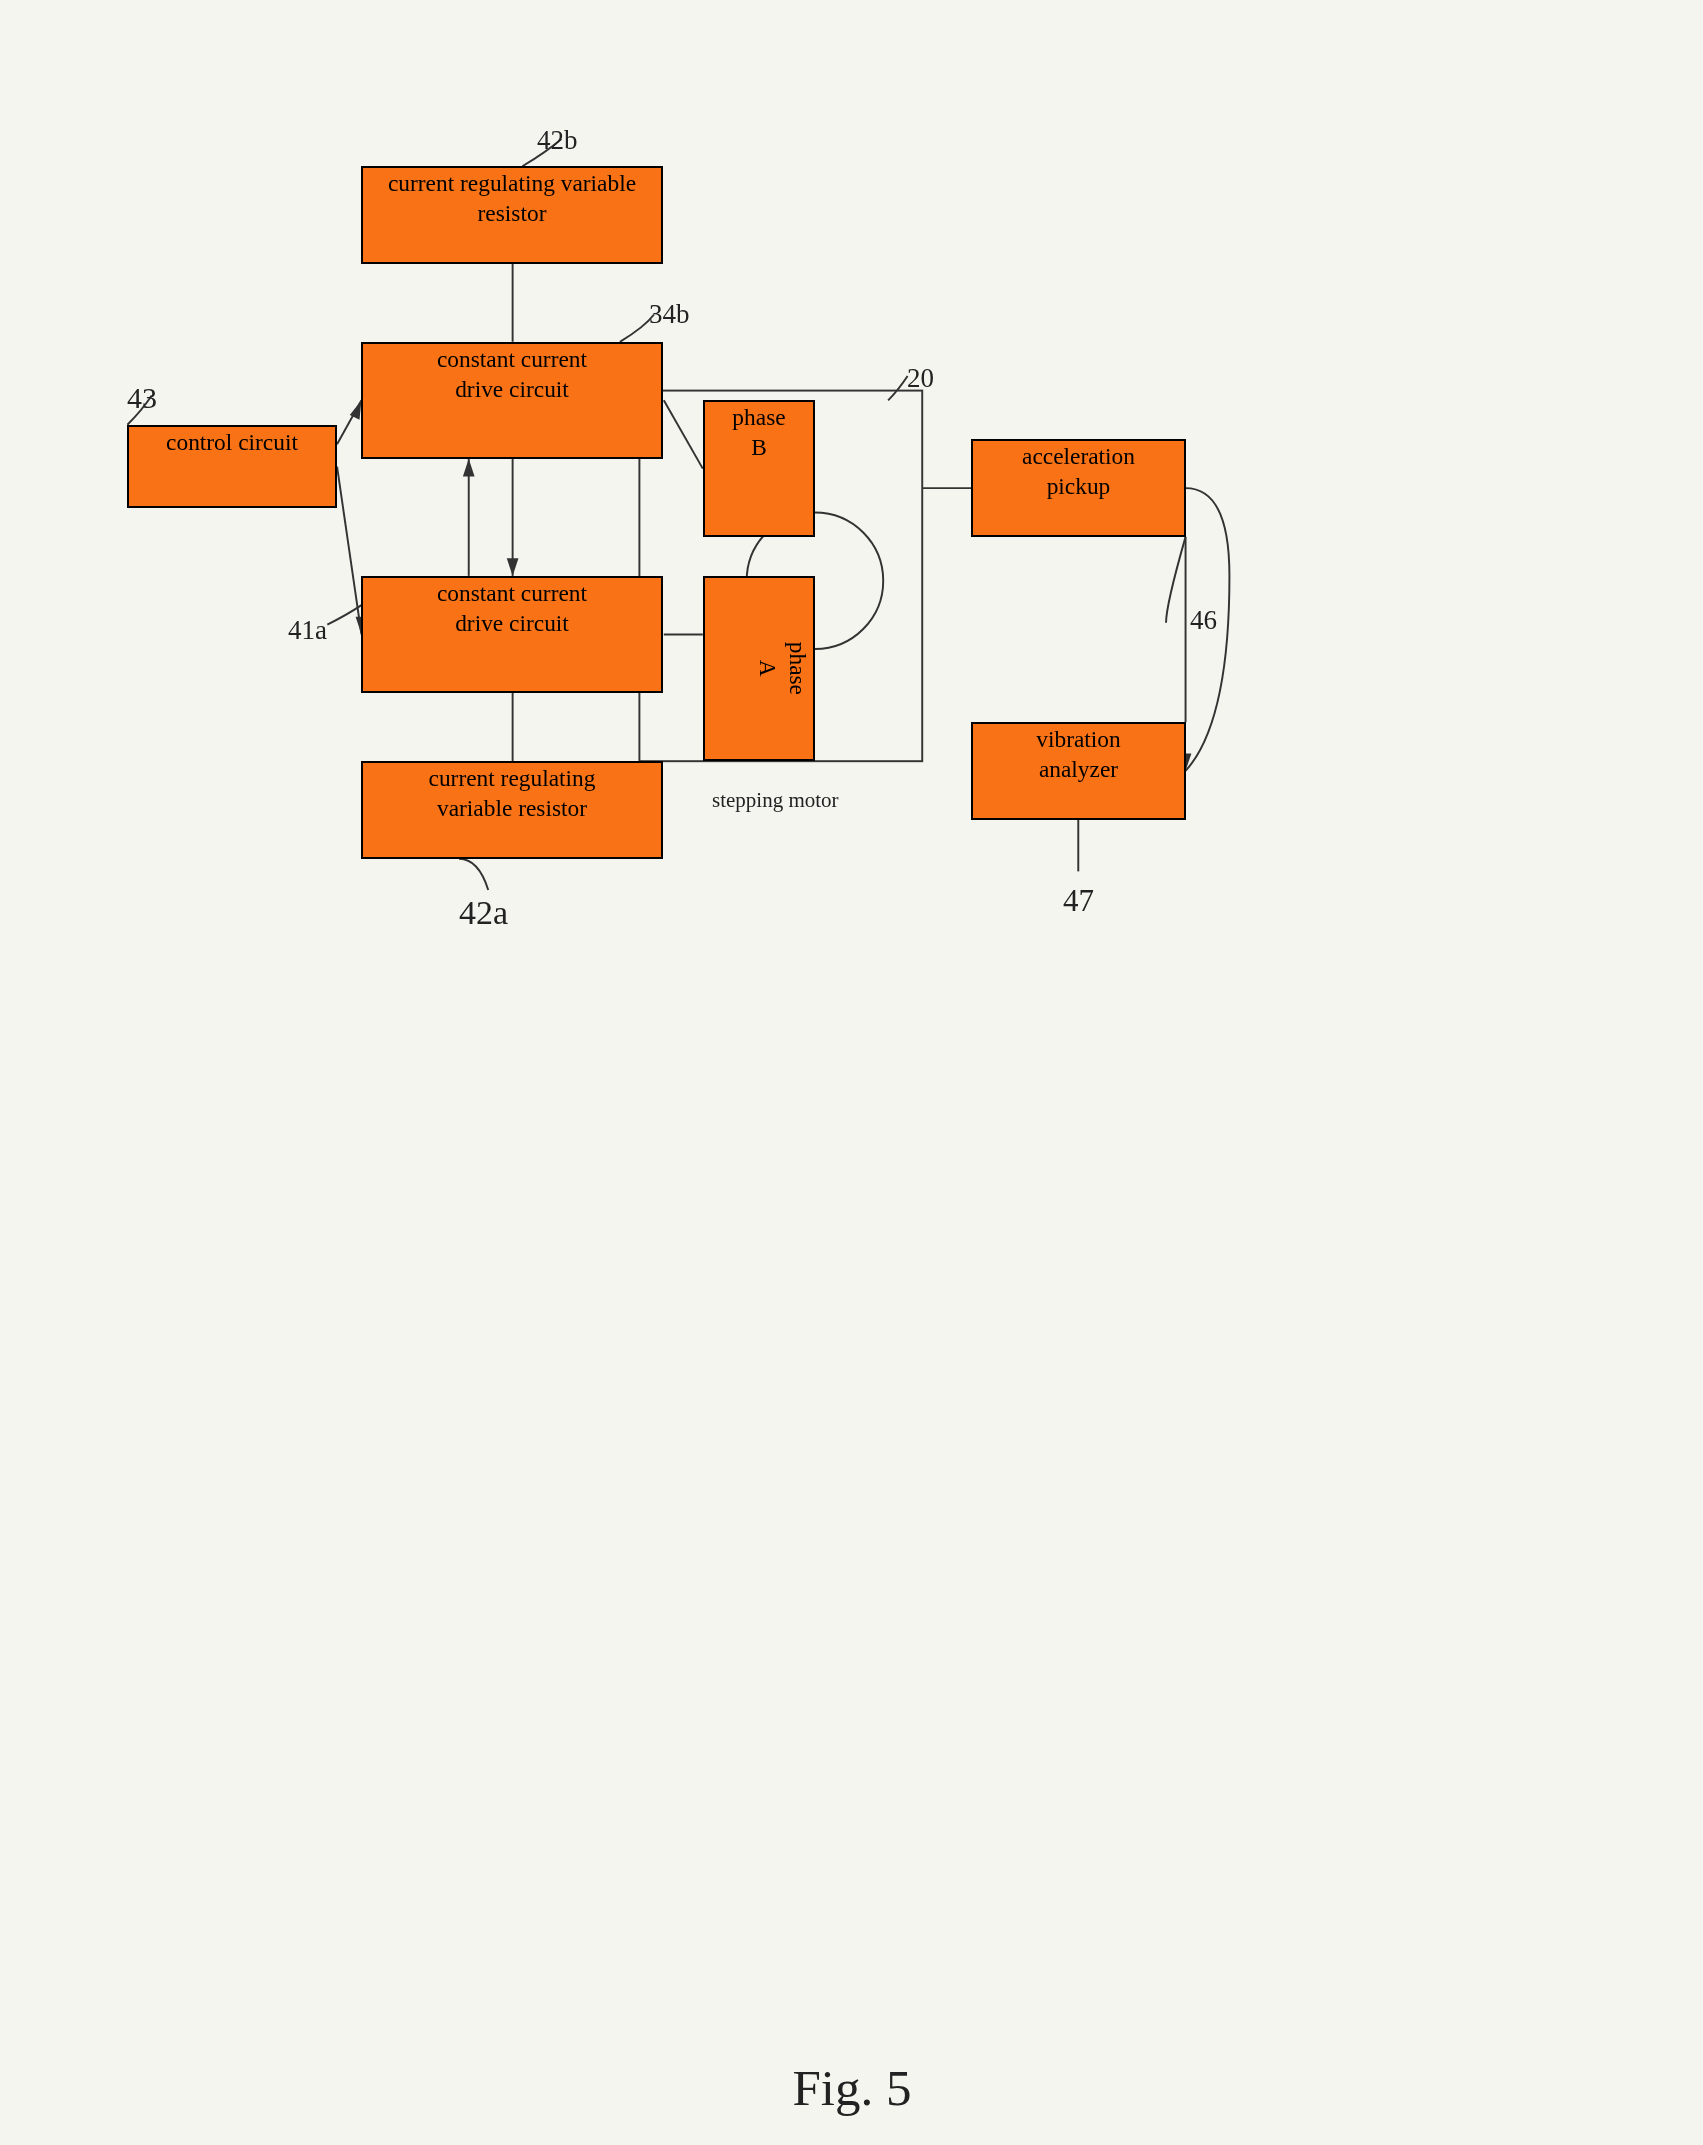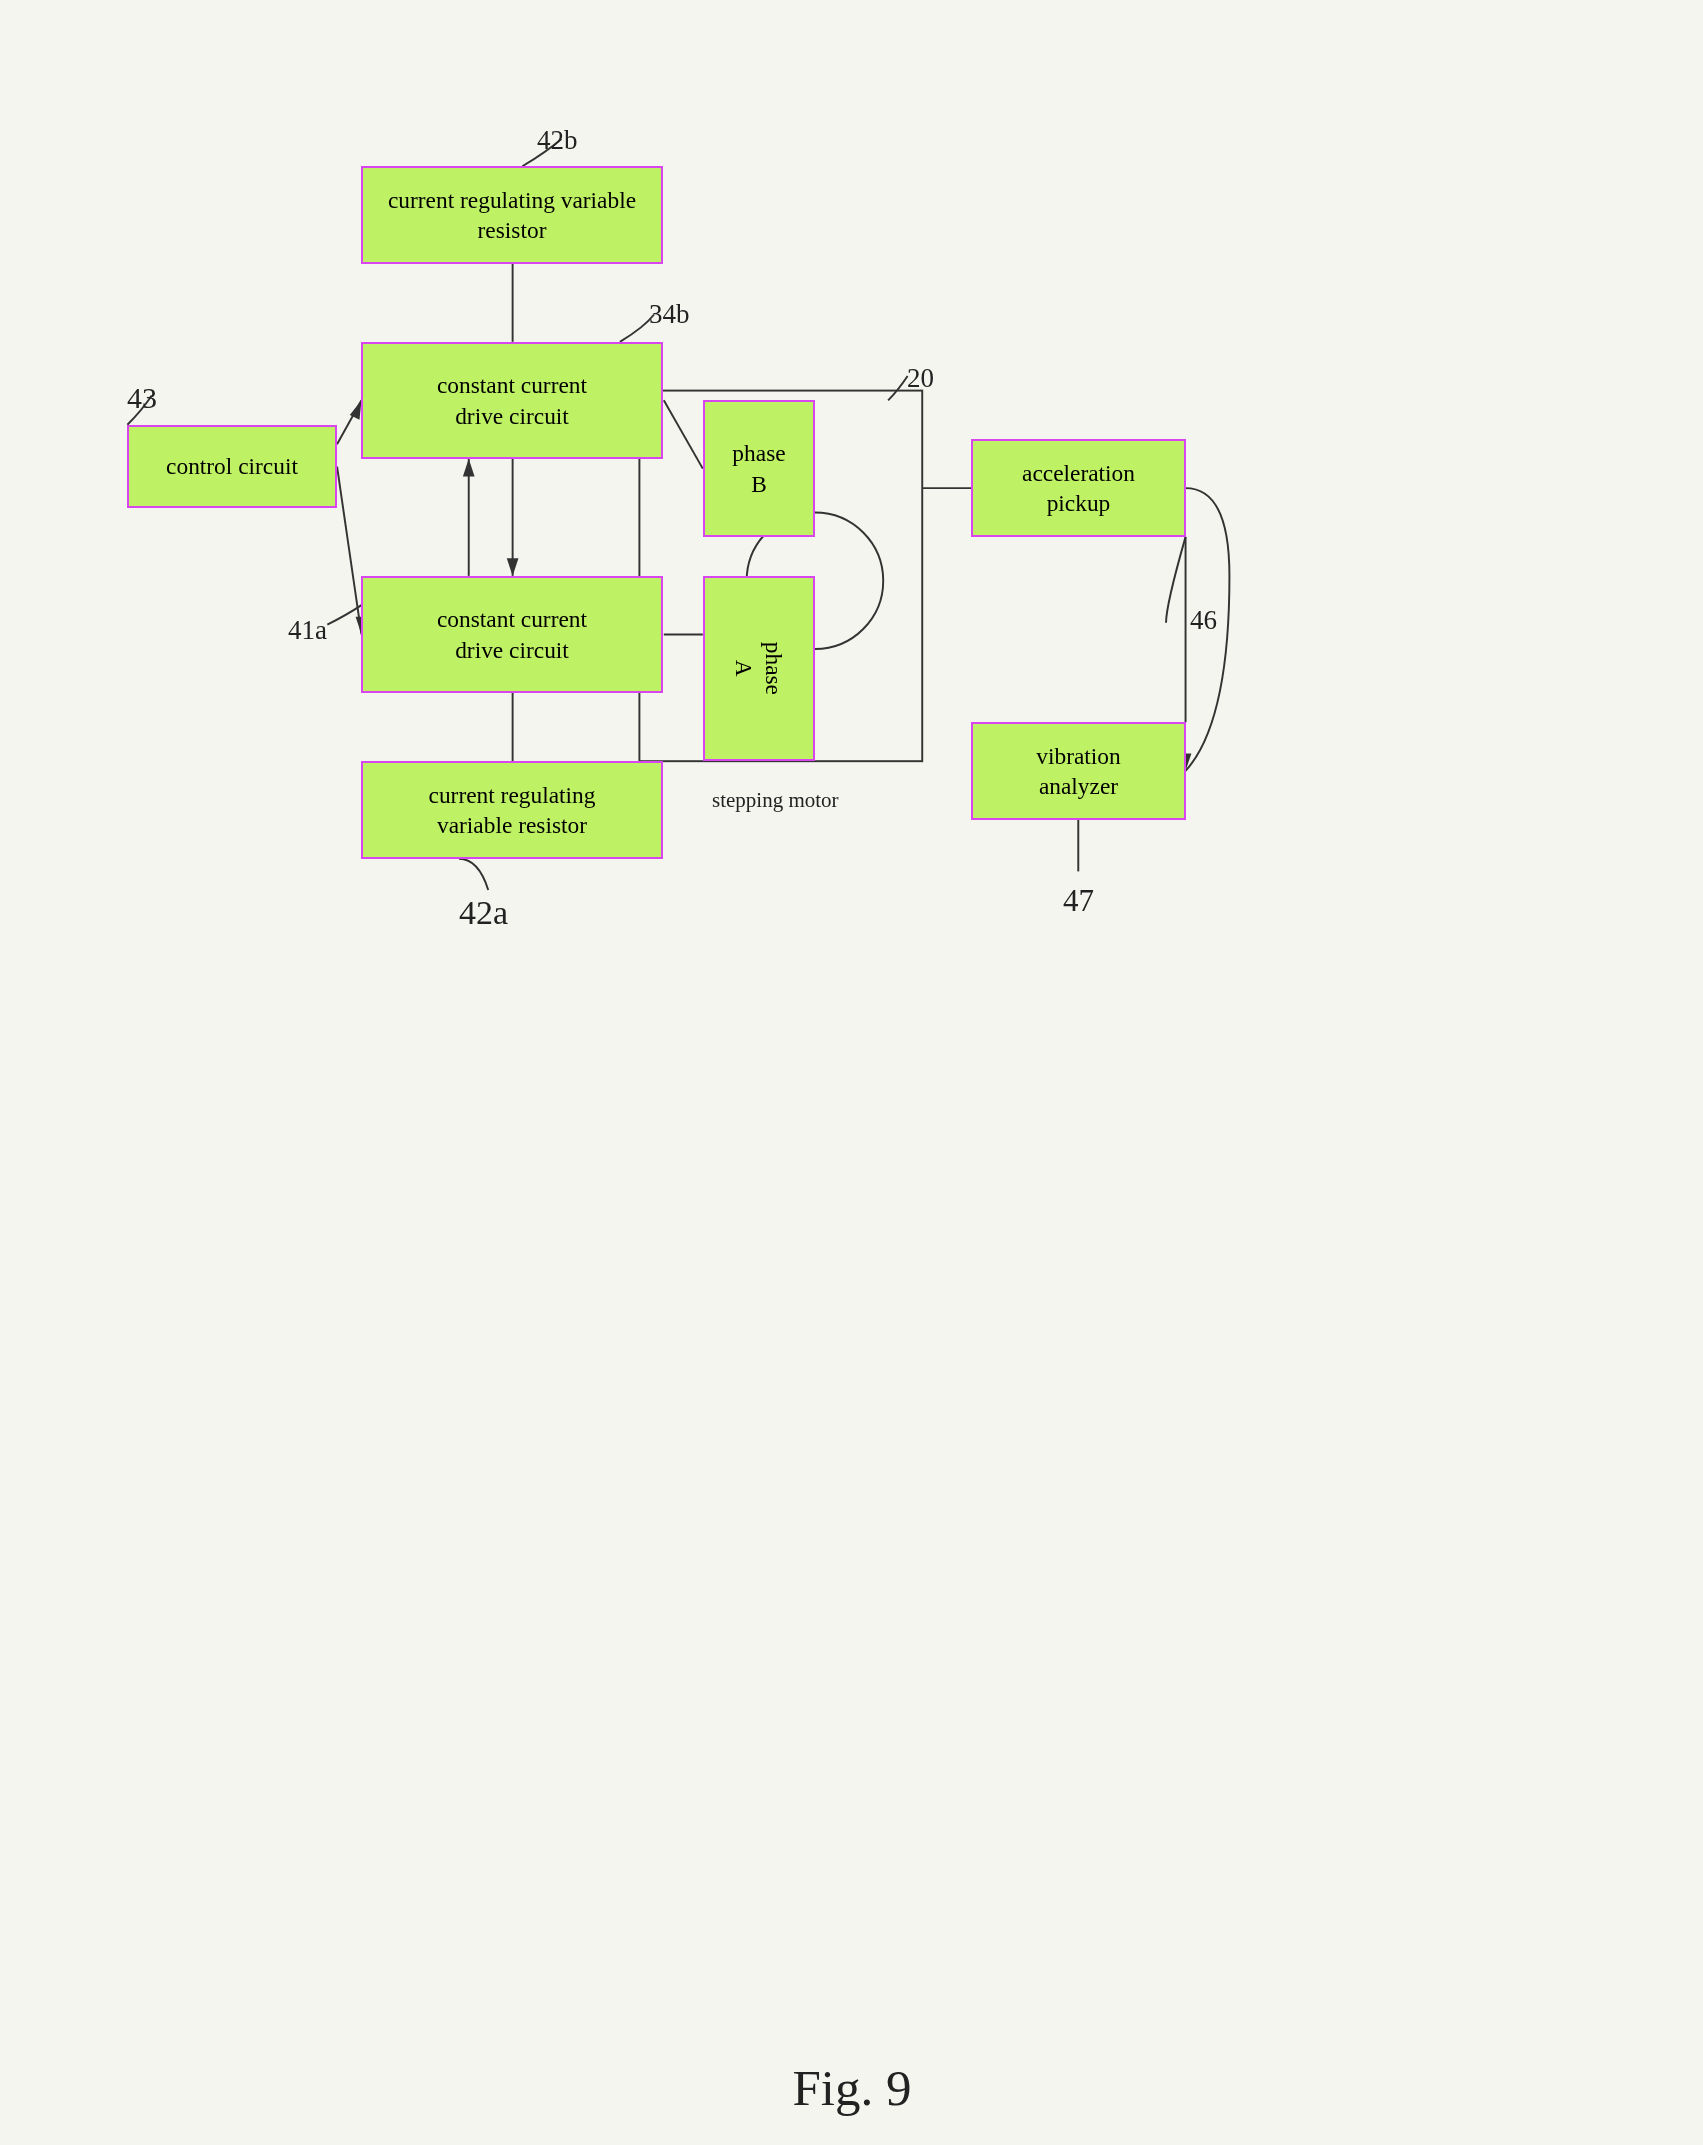--- a/index.html
+++ b/index.html
@@ -15,24 +15,23 @@
     .diagram-container {
       position: absolute;
       top: 59px;
       left: 98px;
       width: 1509px;
       height: 1853px;
     }
 
     .box {
       position: absolute;
-      border: 2px solid #d946ef;
-      background: #bef264;
+      border: 2px solid #000000;
+      background: #f97316;
       display: flex;
-      align-items: center;
       justify-content: center;
       text-align: center;
       font-size: 25px;
       line-height: 1.3;
     }
 
     .label {
       position: absolute;
       font-size: 25px;
       text-align: center;
@@ -162,15 +161,15 @@
   <span class="label" style="left:190px; top:556px; font-size:27px;">41a</span>
   <span class="label" style="left:361px; top:835px; font-size:34px;">42a</span>
   <span class="label" style="left:809px; top:304px; font-size:27px;">20</span>
   <span class="label" style="left:1092px; top:546px; font-size:27px;">46</span>
   <span class="label" style="left:965px;  top:824px; font-size:31px;">47</span>
   <span class="label" style="left:614px; top:729px; font-size:21px;">stepping motor</span>
 
 </div>
 
 <div class="fig-caption">
-  <span>Fig. 9</span>
+  <span>Fig. 5</span>
 </div>
 
 
 </body></html>

